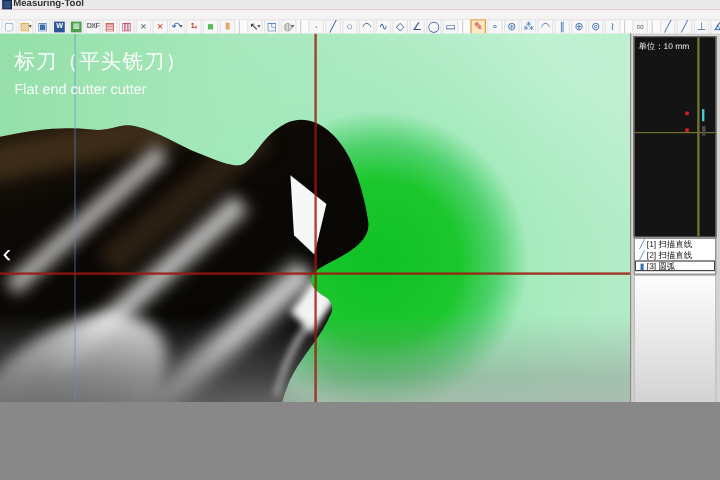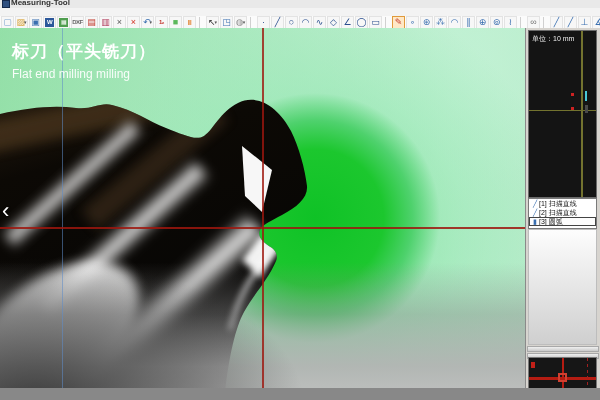--- a/index.html
+++ b/index.html
@@ -1,17 +1,17 @@
 <!DOCTYPE html>
 <html><head>
 <meta charset="utf-8">
 <style>
   html,body{margin:0;padding:0;}
   body{font-family:"Liberation Sans","DejaVu Sans",sans-serif;background:#888;}
-  .window{position:relative;width:600px;height:388px;overflow:hidden;background:#ec4899;}
+  .window{position:relative;width:600px;height:335px;overflow:hidden;background:#ec4899;}
 
   
   .titlebar{position:absolute;left:0;top:0;width:600px;height:8px;background:#e9e9e9;overflow:hidden;}
   .app-icon{position:absolute;left:2px;top:0;width:6px;height:6px;background:#2f4f7f;border:1px solid #14284a;}
   .title-text{position:absolute;left:11px;top:-2px;font-size:8px;font-weight:bold;color:#333;white-space:nowrap;}
   .menubar{position:absolute;left:0;top:8px;width:600px;height:8px;background:#f3f3f3;display:flex;align-items:center;overflow:hidden;}
   .menu-item{font-size:7px;color:#222;padding:0 4px;white-space:nowrap;cursor:default;}
   .toolbar{position:absolute;left:0;top:16px;width:600px;height:12px;background:#fbfbfb;border-bottom:1px solid #d5d5d5;display:flex;align-items:center;overflow:hidden;padding-left:1px;}
   .tb-icon{position:relative;width:11px;height:11px;margin:0 1px 0 0;border:1px solid #e3e3e3;background:#f7f7f7;display:flex;align-items:center;justify-content:center;flex:0 0 auto;}
   .tb-icon .glyph{font-size:9px;line-height:11px;}
@@ -31,21 +31,21 @@
       linear-gradient(100deg,#9edcaa 0%,#bde9cb 30%,#dcf2e6 55%,#edf8f3 78%,#e0f1ea 100%);}
   .cutter{position:absolute;inset:0;}
   .vp-gray{position:absolute;inset:0;pointer-events:none;
     background:
       radial-gradient(ellipse 270px 150px at 35px 380px, rgba(30,30,30,0.85) 0%, rgba(60,60,60,0.45) 60%, rgba(0,0,0,0) 100%),
       linear-gradient(to bottom, rgba(130,130,130,0) 63%, rgba(140,140,140,0.45) 77%, rgba(178,178,178,0.92) 91%, rgba(192,192,192,0.98) 100%);}
   .xhair-h{position:absolute;left:0;right:0;top:199px;height:2px;background:rgba(158,22,14,0.85);}
   .xhair-v{position:absolute;top:0;bottom:0;left:262px;width:2px;background:rgba(158,22,14,0.8);}
   .guide-v{position:absolute;top:0;bottom:0;left:62px;width:1px;background:rgba(95,140,200,0.55);}
   .tool-title{position:absolute;left:12px;top:12px;color:#fff;}
-  .tool-title .zh{font-size:17px;font-weight:bold;letter-spacing:1px;}
+  .tool-title .zh{font-size:17px;font-weight:normal;letter-spacing:1px;}
   .tool-title .en{font-size:12px;margin-top:4px;color:rgba(255,255,255,0.93);}
   .watermark{position:absolute;left:8px;bottom:14px;font-size:21px;color:#fff;text-shadow:0 1px 4px rgba(0,0,0,0.85),0 0 2px rgba(0,0,0,0.6);letter-spacing:1px;}
   .prev-arrow{position:absolute;left:2px;top:172px;font-size:22px;line-height:22px;color:#fff;text-shadow:0 1px 3px rgba(0,0,0,0.7);cursor:pointer;}
 
   
   .right-panel{position:absolute;left:525px;top:28px;width:75px;height:372px;background:#d7d4cf;border-left:1px solid #8a8a8a;box-sizing:border-box;}
   .nav-view{position:absolute;left:2px;right:3px;top:2px;height:166px;background:#141414;border:1px solid #6a6a6a;overflow:hidden;}
   .nav-unit{position:absolute;left:3px;top:3px;font-size:7px;color:#f0f0f0;white-space:nowrap;}
   .nav-vline{position:absolute;left:52px;top:0;bottom:0;width:2px;background:#73732f;}
   .nav-hline{position:absolute;left:0;right:0;top:79px;height:1px;background:#73732f;}
@@ -264,21 +264,21 @@
       </g>
     </svg>
 
     <div class="vp-gray"></div>
     <div class="guide-v"></div>
     <div class="xhair-h"></div>
     <div class="xhair-v"></div>
 
     <div class="tool-title">
       <div class="zh">标刀（平头铣刀）</div>
-      <div class="en">Flat end milling milling</div>
+      <div class="en">Flat end cutter cutter</div>
     </div>
     <div class="prev-arrow">‹</div>
   </div>
 
   <div class="right-panel">
 
     <div class="nav-view">
       <span class="nav-unit">单位：10 mm</span>
       <div class="nav-vline"></div>
       <div class="nav-hline"></div>

